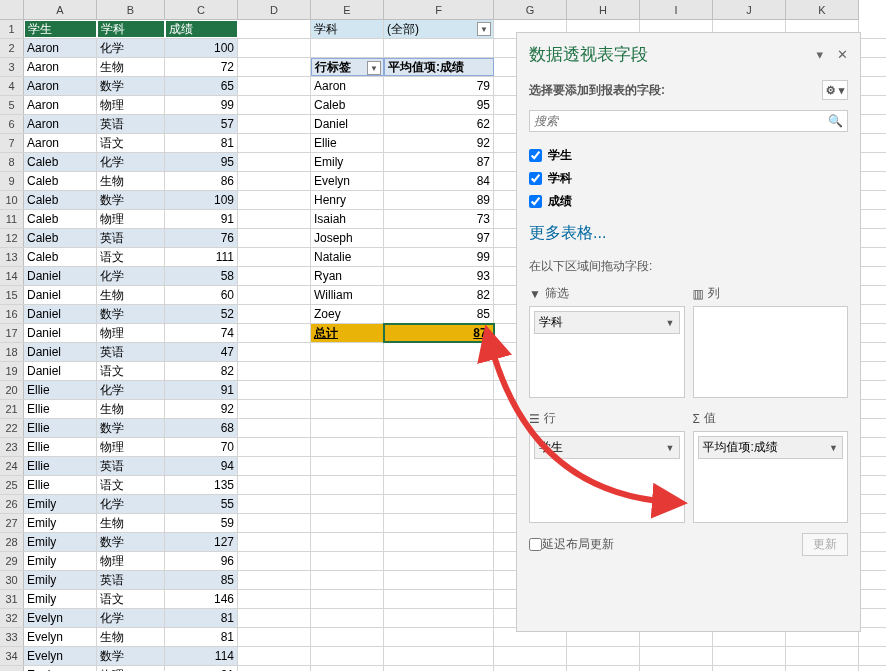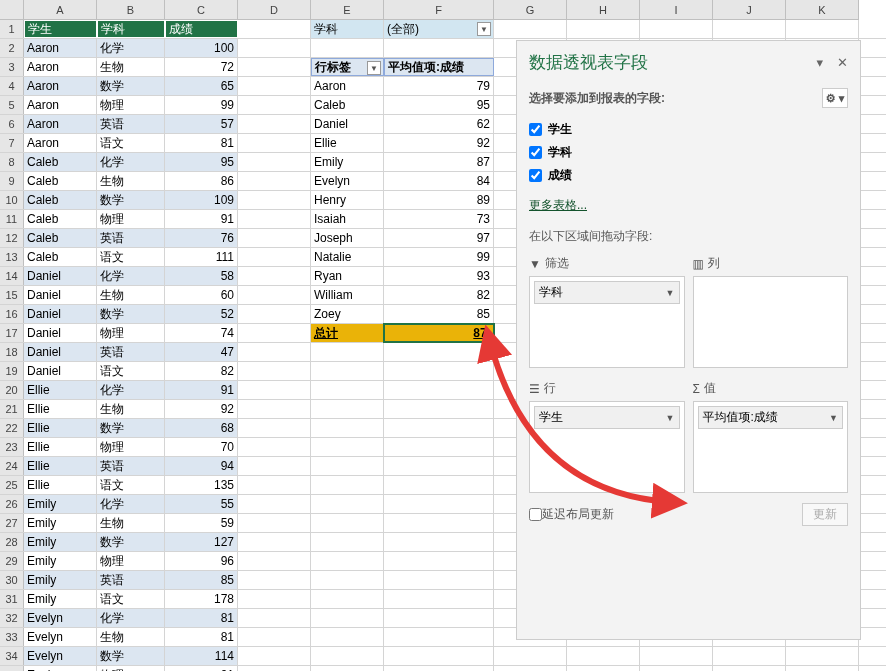--- a/index.html
+++ b/index.html
@@ -26,34 +26,34 @@
     .hdr-sel2 { background: #d2e6f1; color: #000; }
     .band-even { background: #dce6f1; }
     
     .pivot-hdr { background: #dce6f1; border: 1px solid #8ea9db; font-weight: bold; position: relative; }
     .dd-icon { position: absolute; right: 2px; top: 2px; width: 14px; height: 14px; border: 1px solid #999; background: #fff; display: flex; align-items: center; justify-content: center; font-size: 8px; color: #555;}
     .pivot-total { background: #eab308; font-weight: bold; text-decoration: underline; }
     
     .sel-cell { outline: 2px solid #217346; outline-offset: -1px; position: relative; padding-left: 34px; }
     .sel-handle { position: absolute; right: -3px; bottom: -3px; width: 6px; height: 6px; background: #217346; }
     
-    .pane { position: absolute; left: 516px; top: 40px; width: 345px; height: 600px; background: #f3f3f3; border: 1px solid #ccc; }
+    .pane { position: absolute; left: 516px; top: 32px; width: 345px; height: 600px; background: #f3f3f3; border: 1px solid #ccc; }
     .pane-title { display: flex; justify-content: space-between; align-items: center; padding: 10px 12px; }
     .pane-title h2 { font-size: 17px; font-weight: normal; color: #217346; }
     .pane-title .ctrls { display: flex; gap: 14px; color: #666; font-size: 13px; }
     .pane-sub { padding: 4px 12px; display: flex; justify-content: space-between; align-items: center; color: #555; font-size: 12px; font-weight: bold; }
     .gear { width: 26px; height: 20px; border: 1px solid #ccc; background: #fff; display: flex; align-items: center; justify-content: center; font-size: 11px; }
     .search { margin: 6px 12px; height: 22px; border: 1px solid #ccc; background: #fff; display: flex; align-items: center; padding: 0 4px; justify-content: space-between; }
     .search input { border: none; outline: none; flex: 1; font-size: 12px; font-style: italic; color: #999; }
     .search .mag { color: #2a579a; font-size: 12px; }
     .fields { padding: 6px 12px; }
     .fld { display: flex; align-items: center; gap: 6px; padding: 3px 0; }
     .fld input[type=checkbox] { width: 13px; height: 13px; }
     .fld span { font-weight: bold; }
-    .more { padding: 4px 12px; color: #14532d; text-decoration: underline; font-size: 12px; }
+    .more { padding: 4px 12px; color: #0369a1; font-size: 16px; }
     
     .areas-label { padding: 10px 12px 6px; color: #555; }
     .areas { display: grid; grid-template-columns: 1fr 1fr; gap: 8px; padding: 0 12px; }
     .area { }
     .area-title { display: flex; align-items: center; gap: 4px; padding: 4px 0; color: #555; font-size: 12px; }
     .area-box { background: #fff; border: 1px solid #ccc; min-height: 92px; padding: 4px; }
     .area-item { background: #f0f0f0; border: 1px solid #ccc; padding: 2px 4px; display: flex; justify-content: space-between; align-items: center; font-size: 12px; }
     .area-item .arr { font-size: 9px; color: #555; }
     .defer { display: flex; justify-content: space-between; align-items: center; padding: 10px 12px; }
     .defer-l { display: flex; align-items: center; gap: 0; color: #555; }
@@ -497,21 +497,21 @@
         <div class="cell w-g"></div>
         <div class="cell w-wide"></div>
         <div class="cell w-wide"></div>
         <div class="cell w-wide"></div>
         <div class="cell w-wide"></div>
       </div>
       <div class="row">
         <div class="row-header">31</div>
         <div class="cell w-a">Emily</div>
         <div class="cell w-b">语文</div>
-        <div class="cell w-c num">178</div>
+        <div class="cell w-c num">146</div>
         <div class="cell w-d"></div>
         <div class="cell w-e"></div>
         <div class="cell w-f"></div>
         <div class="cell w-g"></div>
         <div class="cell w-wide"></div>
         <div class="cell w-wide"></div>
         <div class="cell w-wide"></div>
         <div class="cell w-wide"></div>
       </div>
       <div class="row">
@@ -577,20 +577,24 @@
   <div class="pane-title">
     <h2>数据透视表字段</h2>
     <div class="ctrls">
       <span>▾</span>
       <span>✕</span>
     </div>
   </div>
   <div class="pane-sub">
     <span>选择要添加到报表的字段:</span>
     <div class="gear">⚙ ▾</div>
+  </div>
+  <div class="search">
+    <input type="text" placeholder="搜索" style="">
+    <span class="mag">🔍</span>
   </div>
   <div class="fields">
     <div class="fld">
         <input type="checkbox" checked="" style="">
         <span>学生</span>
       </div>
     <div class="fld">
         <input type="checkbox" checked="" style="">
         <span>学科</span>
       </div>

